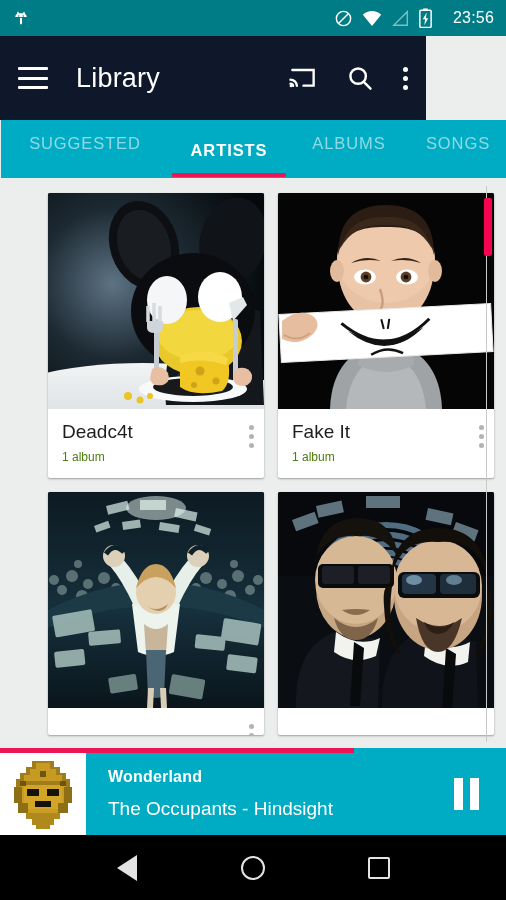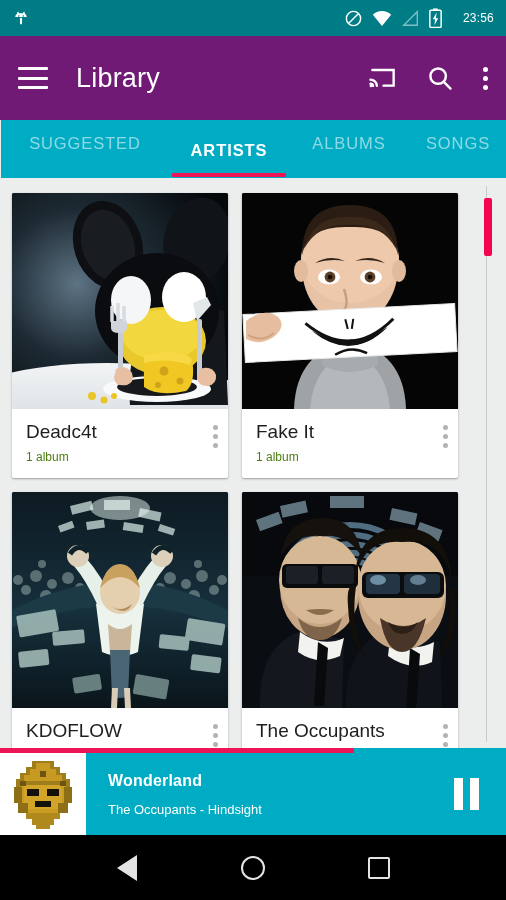--- a/index.html
+++ b/index.html
@@ -11,27 +11,27 @@
   .phone { position:relative; width:506px; height:900px; background:#eceded; }
 
   
   .statusbar {
     position:absolute; top:0; left:0; width:506px; height:36px;
     background:#007c87; display:flex; align-items:center;
     padding:0 12px;
   }
   .sb-left { display:flex; align-items:center; gap:6px; }
   .sb-right { margin-left:auto; display:flex; align-items:center; gap:9px; }
-  .sb-time { color:#fff; font-size:12px; letter-spacing:.2px; margin-left:12px; }
+  .sb-time { color:#fff; font-size:16px; letter-spacing:.2px; margin-left:12px; }
   .ico { display:inline-block; line-height:0; }
 
   
   .appbar {
-    position:absolute; top:36px; left:0; width:506px; height:84px;
-    background:#701a75; display:flex; align-items:center; padding:0 18px;
+    position:absolute; top:36px; left:0; width:426px; height:84px;
+    background:#0f172a; display:flex; align-items:center; padding:0 18px;
   }
   .hamburger { width:30px; height:22px; display:flex; flex-direction:column;
                justify-content:space-between; cursor:pointer; }
   .hamburger i { display:block; height:3px; background:#fff; border-radius:1px; }
   .appbar-title { color:#fff; font-size:27px; margin-left:28px; letter-spacing:.2px; }
   .appbar-actions { margin-left:auto; display:flex; align-items:center; gap:28px; }
   .dots-v { width:6px; height:26px; display:flex; flex-direction:column;
             align-items:center; justify-content:center; gap:4px; cursor:pointer; }
   .dots-v span { width:5px; height:5px; border-radius:50%; background:#fff; display:block; }
 
@@ -51,21 +51,21 @@
   .tab .underline {
     position:absolute; left:50%; transform:translateX(-50%);
     bottom:-17px; width:114px; height:4px; background:#ec1556; border-radius:1px;
   }
 
   
   .content {
     position:absolute; top:178px; left:0; width:506px; height:570px;
     background:#eceded; overflow:hidden;
   }
-  .grid { display:flex; flex-wrap:wrap; padding:15px 12px 0 12px; gap:14px 14px; }
+  .grid { display:flex; flex-wrap:wrap; padding:15px 12px 0 12px; gap:14px 14px;justify-content:flex-end; }
   .card {
     width:216px; background:#fff; border-radius:2px;
     box-shadow:0 1px 2.5px rgba(0,0,0,.26), 0 1px 1px rgba(0,0,0,.10);
     overflow:hidden;
   }
   .card-art { width:216px; height:216px; position:relative; overflow:hidden;
               background:#111; }
   .card-meta { padding:13px 14px 14px 14px; position:relative; }
   .card-title { font-size:19px; color:#1e1e1e; line-height:1.1; white-space:nowrap; }
   .card-sub { font-size:12px; color:#4d7c0f; margin-top:7px; }
@@ -83,21 +83,21 @@
   
   .nowplaying { position:absolute; left:0; top:748px; width:506px; height:87px; }
   .np-progress-bg { position:absolute; top:0; left:0; width:506px; height:5px; background:#00acc4; }
   .np-progress { position:absolute; top:0; left:0; height:5px; background:#ec1556; }
   .np-body { position:absolute; top:5px; left:0; width:506px; height:82px;
              background:#00acc4; display:flex; align-items:center; }
   .np-art { width:86px; height:82px; background:#fff; flex:0 0 auto;
             display:flex; align-items:center; justify-content:center; }
   .np-text { padding-left:22px; flex:1 1 auto; }
   .np-title { color:#fff; font-size:16px; font-weight:bold; letter-spacing:.2px; }
-  .np-sub { color:#fff; font-size:13px; margin-top:12px; }
+  .np-sub { color:#fff; font-size:19px; margin-top:12px; }
   .np-btn { width:80px; display:flex; align-items:center; justify-content:center;
             gap:7px; cursor:pointer; }
   .np-btn i { display:block; width:9px; height:32px; background:#fff; }
 
   
   .navbar { position:absolute; left:0; top:835px; width:506px; height:65px;
             background:#000; display:flex; align-items:center; justify-content:center; }
   .nav-slot { width:126px; display:flex; align-items:center; justify-content:center;
               cursor:pointer; }
   .nav-back { width:0; height:0; border-top:13px solid transparent;
@@ -369,21 +369,20 @@
             <circle cx="66" cy="64" r="11" fill="#dcd0ba"></circle>
             <circle cx="150" cy="64" r="11" fill="#dcd0ba"></circle>
             <path d="M58 62 q8 -12 18 -2" stroke="#0f2229" stroke-width="5" fill="none"></path>
             <path d="M142 62 q8 -12 18 -2" stroke="#0f2229" stroke-width="5" fill="none"></path>
             <ellipse cx="108" cy="100" rx="20" ry="22" fill="#e4cfae"></ellipse>
             <path d="M88 96 q20 -22 40 0 q-6 -24 -20 -24 q-14 0 -20 24 z" fill="#c9a15f"></path>
             <path d="M96 112 q12 10 24 0 q-6 14 -24 0 z" fill="#b38e63"></path>
           </svg>
         </div>
         <div class="card-meta">
-          <div class="card-title">KDOFLOW</div>
 
           <span class="card-dots">
             <span></span>
               <span></span>
               <span></span>
           </span>
         </div>
       </div>
 
       <div class="card">
@@ -425,29 +424,20 @@
             <path d="M114 94 q-6 44 10 70 q-16 -10 -18 -50 q-2 -24 8 -20 z" fill="#120e0a"></path>
             <path d="M206 96 q6 44 -10 70 q16 -10 18 -50 q2 -24 -8 -20 z" fill="#120e0a"></path>
             <rect x="120" y="80" width="82" height="26" rx="6" fill="#0b0c0e"></rect>
             <rect x="124" y="82" width="34" height="20" rx="4" fill="#243645"></rect>
             <rect x="162" y="82" width="36" height="20" rx="4" fill="#1e2e3b"></rect>
             <ellipse cx="136" cy="88" rx="8" ry="5" fill="#8fb4cc" opacity=".7"></ellipse>
             <ellipse cx="176" cy="88" rx="8" ry="5" fill="#8fb4cc" opacity=".6"></ellipse>
             <path d="M138 126 q24 16 46 0 q-8 34 -24 34 q-16 0 -22 -34 z" fill="#4a3628"></path>
             <path d="M146 130 q16 10 30 0 q-6 12 -16 12 q-10 0 -14 -12 z" fill="#2c1f16"></path>
           </svg>
-        </div>
-        <div class="card-meta">
-          <div class="card-title">The Occupants</div>
-
-          <span class="card-dots">
-            <span></span>
-              <span></span>
-              <span></span>
-          </span>
         </div>
       </div>
 
     </div>
     <div class="scroll-track"></div>
     <div class="scroll-thumb"></div>
   </div>
 
   <div class="nowplaying">
     <div class="np-progress-bg">

